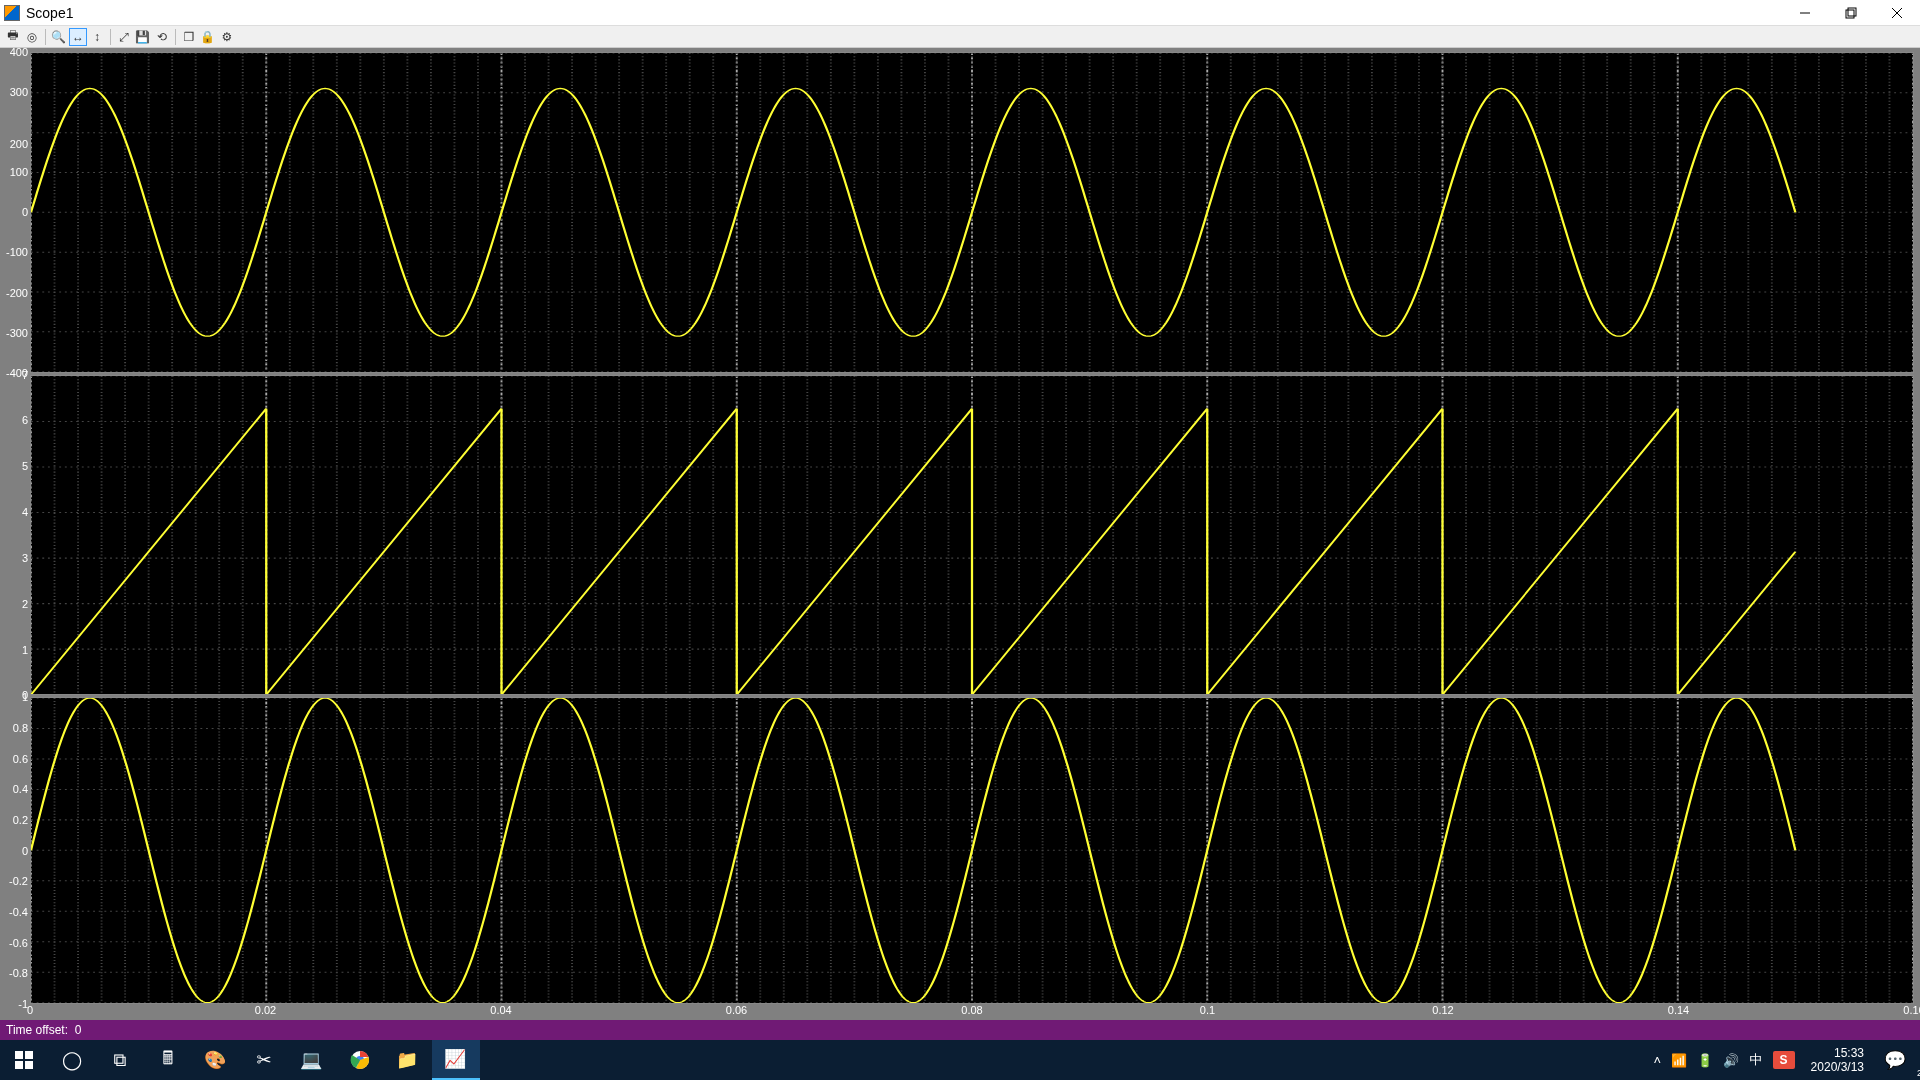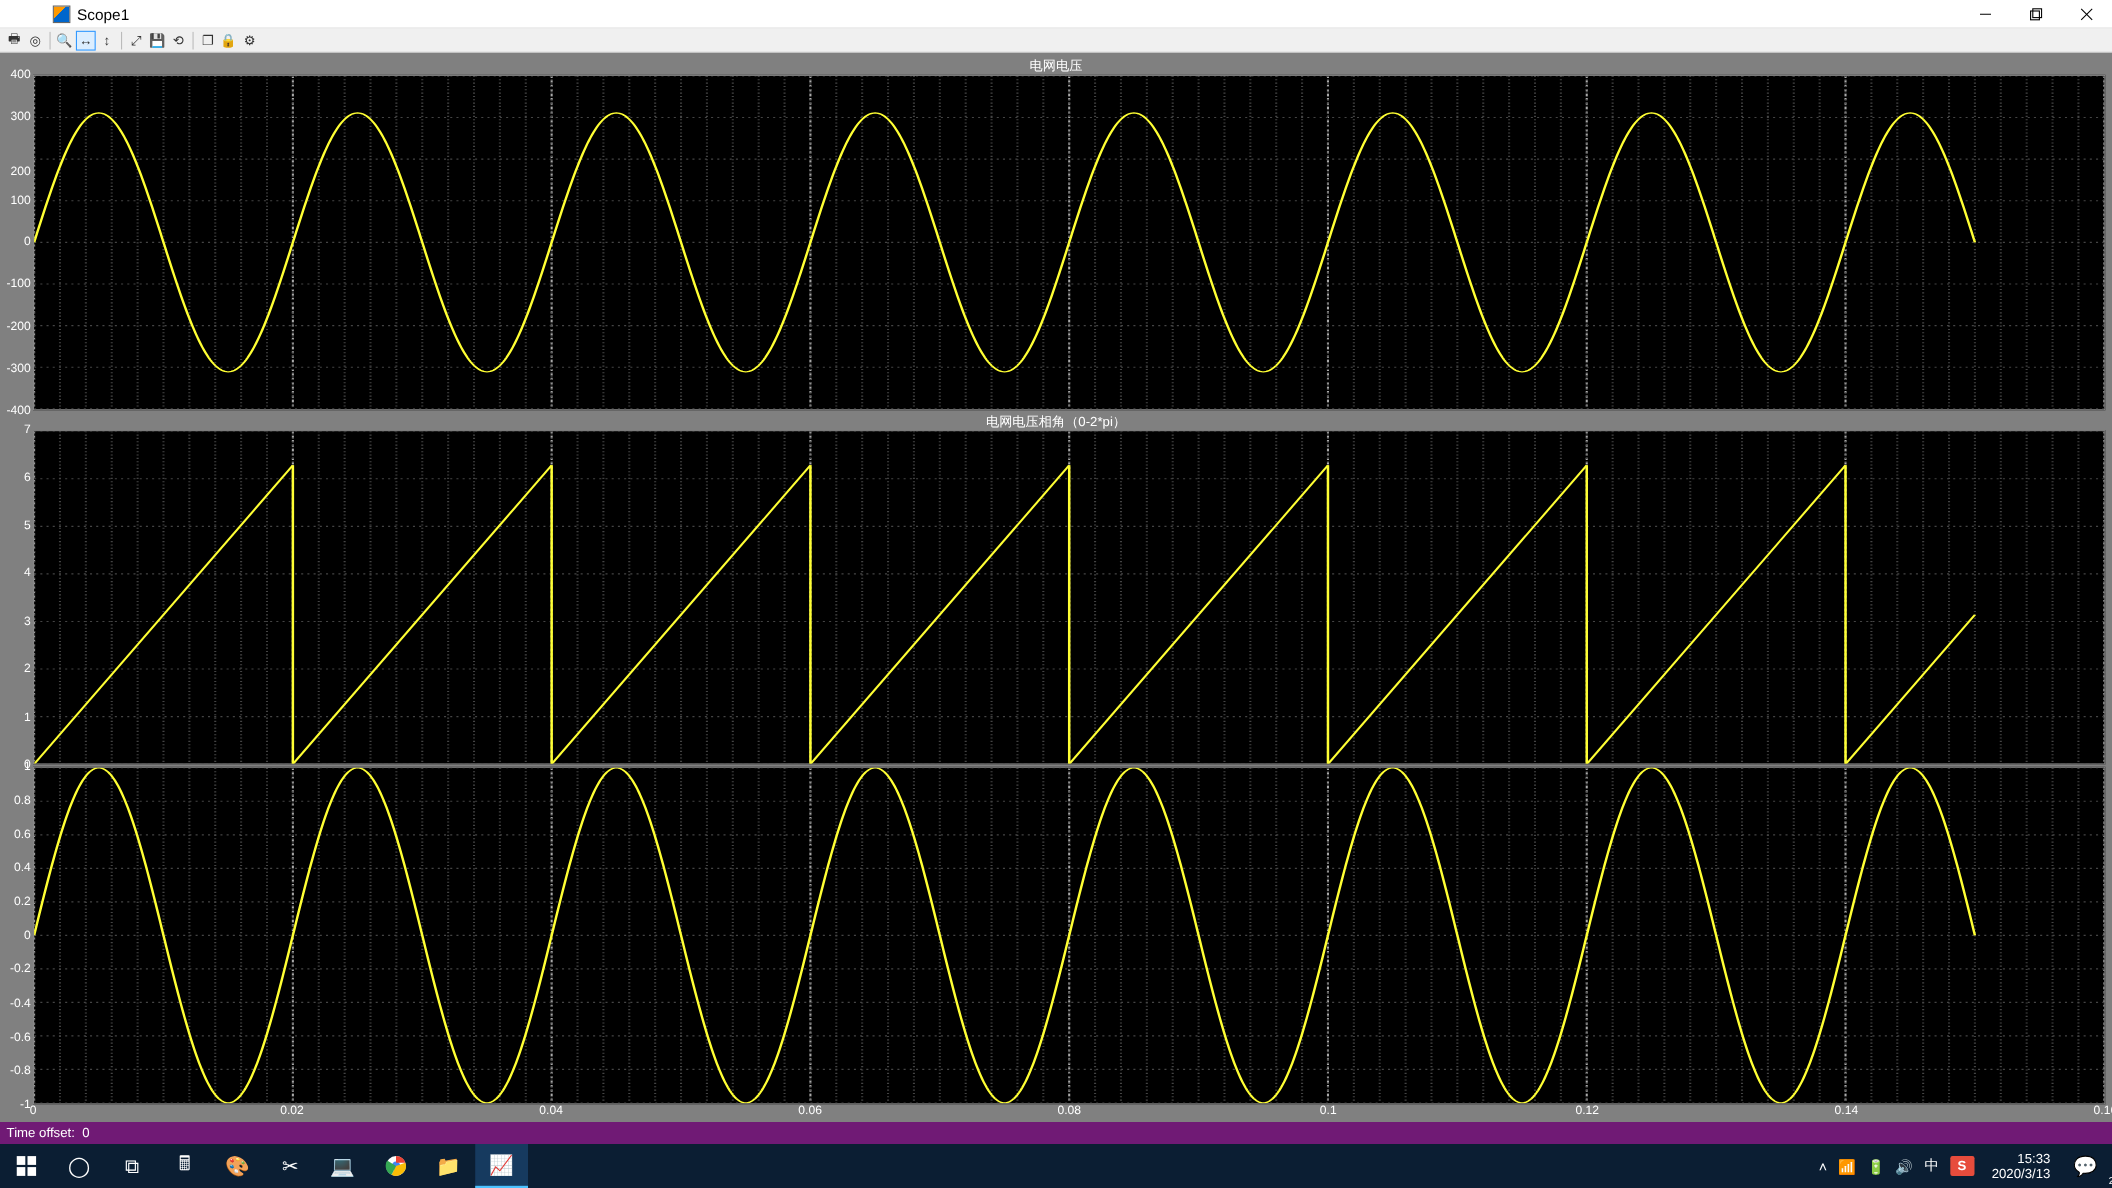--- a/index.html
+++ b/index.html
@@ -1,19 +1,19 @@
 <!DOCTYPE html>
 <html><head>
 <meta charset="utf-8">
 <style>
   * { box-sizing: border-box; }
   html, body { margin:0; padding:0; width:1920px; height:1080px; overflow:hidden; font-family: "Segoe UI", Tahoma, sans-serif; background:#fff; }
 
   
-  .titlebar { display:flex; align-items:center; height:26px; background:#fff; border-bottom:1px solid #ddd;padding-left:44px; }
+  .titlebar { display:flex; align-items:center; height:26px; background:#fff; border-bottom:1px solid #ddd; }
   .titlebar .appicon { width:16px; height:16px; margin:0 6px 0 4px; background:linear-gradient(135deg,#f90 0 40%,#06c 40% 100%); border:1px solid #666; }
   .titlebar .title { font-size:14px; color:#000; flex:0 0 auto; }
   .titlebar .spacer { flex:1; }
   .titlebar .winbtn { width:46px; height:26px; display:flex; align-items:center; justify-content:center; color:#000; font-size:12px; }
 
   
   .toolbar { height:22px; background:#f0f0f0; border-bottom:1px solid #ccc; display:flex; align-items:center; padding:0 4px; gap:1px; }
   .toolbar .btn { width:18px; height:18px; display:flex; align-items:center; justify-content:center; font-size:12px; color:#333; border:1px solid transparent; cursor:pointer; }
   .toolbar .btn.active { border-color:#3399ff; background:#dceeff; }
   .toolbar .sep { width:1px; height:16px; background:#bbb; margin:0 3px; }
@@ -86,21 +86,20 @@
   <div class="btn" title="Restore axes">⟲</div>
   <div class="sep"></div>
   <div class="btn" title="Float scope">❐</div>
   <div class="btn" title="Lock axes">🔒</div>
   <div class="btn" title="Signal selection">⚙</div>
 </div>
 
 <div class="scope">
 
   <div class="plot-slot">
-    <div class="plot-title">电网电压</div>
     <div class="plot-wrap">
       <div class="ylabels" id="yl0">
           <span style="top: 100%;">-400</span>
           <span style="top: 87.5%;">-300</span>
           <span style="top: 75%;">-200</span>
           <span style="top: 62.5%;">-100</span>
           <span style="top: 50%;">0</span>
           <span style="top: 37.5%;">100</span>
           <span style="top: 25%; margin-top: 12px;">200</span>
           <span style="top: 12.5%;">300</span>
@@ -207,21 +206,20 @@
             <line class="minor" x1="0" y1="75" x2="1000" y2="75"></line>
             <line class="minor" x1="0" y1="37.5" x2="1000" y2="37.5"></line>
             <line class="minor" x1="0" y1="0" x2="1000" y2="0"></line>
             <polyline class="signal" points="0,150 0.78125,145.42132398709862 1.5625,140.84970796074006 2.3437499999999996,136.29220102147968 3.125,131.75583051468308 3.90625,127.24759119486905 4.687499999999999,122.77443444030507 5.46875,118.3432575344857 6.25,113.96089303102178 7.031249999999999,109.63409821833739 7.8125,105.36954470042141 8.593749999999998,101.17380810969743 9.374999999999998,97.05335796787537 10.156249999999998,93.01454771041767 10.9375,89.06360489000247 11.71875,85.20662157408887 12.5,81.44954495139032 13.281249999999998,77.79816816174065 14.062499999999998,74.25812136349234 14.84375,70.83486305222067 15.625,67.5336716441189 16.406249999999996,64.35963733706319 17.187499999999996,61.317654261896394 17.96875,58.41241293603312 18.749999999999996,55.648393031021754 19.53125,53.02985646521563 20.312499999999996,50.560840832204036 21.093749999999996,48.245153175135044 21.875,46.0863641165316 22.65625,44.0878023526499 23.4375,42.252549520871185 24.218749999999996,40.58343544804029 25,39.08303378707774 25.781250000000004,37.753658048593365 26.562499999999996,36.597358033620935 27.343750000000004,35.61591667297324 28.124999999999996,34.81084727809207 28.906249999999996,34.1833912076317 29.6875,33.73451595337394 30.46875,33.464913648425636 31.25,33.375 32.03125,33.464913648425636 32.81249999999999,33.73451595337394 33.59375,34.1833912076317 34.37499999999999,34.81084727809207 35.15625,35.61591667297324 35.9375,36.597358033620935 36.71875,37.753658048593365 37.49999999999999,39.08303378707768 38.28124999999999,40.58343544804029 39.0625,42.252549520871185 39.84375,44.0878023526499 40.62499999999999,46.0863641165316 41.40625,48.245153175135044 42.18749999999999,50.560840832204036 42.96875,53.02985646521566 43.75,55.648393031021754 44.53124999999999,58.41241293603312 45.3125,61.317654261896394 46.09374999999999,64.35963733706313 46.875,67.53367164411887 47.65625000000001,70.83486305222067 48.43749999999999,74.25812136349234 49.21875,77.79816816174065 50,81.44954495139032 50.78125,85.20662157408887 51.56250000000001,89.06360489000252 52.34374999999999,93.01454771041759 53.12499999999999,97.05335796787529 53.90624999999999,101.17380810969743 54.68750000000001,105.36954470042144 55.46875000000001,109.63409821833741 56.24999999999999,113.96089303102178 57.03125,118.34325753448567 57.81249999999999,122.77443444030501 58.59375,127.24759119486905 59.375,131.75583051468308 60.15625,136.29220102147968 60.9375,140.84970796074006 61.71875,145.42132398709862 62.5,149.99999999999997 63.28125,154.57867601290138 64.0625,159.15029203925985 64.84374999999999,163.7077989785203 65.62499999999999,168.24416948531692 66.40625,172.75240880513098 67.1875,177.22556555969499 67.96875,181.65674246551424 68.74999999999999,186.03910696897822 69.53124999999999,190.36590178166261 70.3125,194.63045529957859 71.09375,198.82619189030257 71.875,202.94664203212463 72.65624999999999,206.98545228958238 73.4375,210.9363951099975 74.21875,214.7933784259111 74.99999999999999,218.55045504860962 75.78125,222.20183183825935 76.56249999999999,225.74187863650764 77.34374999999999,229.1651369477793 78.125,232.4663283558811 78.90625,235.6403626629368 79.6875,238.68234573810355 80.46874999999999,241.58758706396685 81.24999999999999,244.35160696897825 82.03125,246.97014353478434 82.8125,249.43915916779605 83.59375,251.75484682486496 84.37499999999999,253.9136358834684 85.15624999999999,255.91219764735007 85.9375,257.7474504791288 86.71874999999999,259.4165645519597 87.5,260.91696621292226 88.28124999999999,262.24634195140663 89.06249999999999,263.402641966379 89.84375,264.38408332702676 90.625,265.18915272190793 91.40625000000001,265.8166087923683 92.18749999999999,266.26548404662606 92.96874999999999,266.5350863515743 93.75,266.625 94.53125,266.5350863515743 95.31250000000001,266.26548404662606 96.09374999999999,265.8166087923683 96.87499999999999,265.18915272190793 97.65625,264.38408332702676 98.4375,263.40264196637906 99.21875,262.2463419514066 100,260.9169662129223 100.78124999999997,259.41656455195977 101.5625,257.7474504791288 102.34374999999999,255.91219764735013 103.12500000000001,253.91363588346834 103.90625,251.75484682486496 104.68749999999999,249.43915916779605 105.46875,246.9701435347843 106.24999999999999,244.35160696897833 107.03125000000001,241.58758706396688 107.81249999999999,238.68234573810366 108.59374999999999,235.64036266293687 109.37500000000001,232.46632835588105 110.15624999999999,229.1651369477794 110.93750000000001,225.74187863650764 111.71874999999999,222.2018318382594 112.49999999999999,218.5504550486097 113.28124999999999,214.7933784259111 114.0625,210.9363951099976 114.84375,206.98545228958244 115.62499999999999,202.94664203212466 116.40624999999999,198.82619189030254 117.1875,194.63045529957856 117.96875,190.36590178166267 118.75,186.03910696897827 119.53124999999999,181.6567424655143 120.3125,177.22556555969496 121.09375,172.75240880513093 121.875,168.24416948531697 122.65625,163.70779897852034 123.4375,159.1502920392599 124.21874999999997,154.57867601290155 125,150.00000000000003 125.78125000000001,145.42132398709862 126.5625,140.84970796074006 127.34375,136.29220102147963 128.125,131.7558305146832 128.90625,127.24759119486905 129.68749999999997,122.7744344403051 130.46875,118.34325753448567 131.24999999999997,113.96089303102181 132.03125,109.63409821833747 132.8125,105.36954470042141 133.59374999999997,101.17380810969752 134.375,97.05335796787529 135.15624999999997,93.01454771041767 135.9375,89.06360489000255 136.71875,85.20662157408893 137.49999999999997,81.44954495139032 138.28125000000003,77.7981681617405 139.06249999999997,74.25812136349239 139.84375,70.8348630522207 140.625,67.5336716441189 141.40624999999997,64.35963733706319 142.1875,61.317654261896394 142.96875,58.41241293603318 143.75,55.648393031021754 144.53125,53.02985646521563 145.31249999999997,50.560840832204036 146.09375,48.24515317513499 146.875,46.0863641165316 147.65625,44.08780235264993 148.4375,42.252549520871185 149.21875,40.58343544804029 149.99999999999997,39.08303378707774 150.78125,37.753658048593365 151.5625,36.597358033620935 152.34375,35.61591667297324 153.12499999999997,34.81084727809207 153.90625,34.18339120763176 154.68749999999997,33.73451595337394 155.46875,33.464913648425636 156.25,33.375 157.03124999999997,33.464913648425636 157.8125,33.73451595337389 158.59374999999997,34.1833912076317 159.375,34.81084727809207 160.15625,35.61591667297324 160.93749999999997,36.597358033620935 161.71875,37.753658048593365 162.49999999999997,39.08303378707768 163.28125,40.58343544804029 164.0625,42.252549520871185 164.84374999999997,44.0878023526499 165.625,46.086364116531655 166.40625,48.24515317513499 167.1875,50.56084083220392 167.96875,53.02985646521563 168.74999999999997,55.648393031021726 169.53124999999997,58.41241293603301 170.31249999999997,61.31765426189628 171.09375,64.35963733706322 171.875,67.53367164411895 172.65625,70.83486305222075 173.43749999999997,74.25812136349228 174.21874999999997,77.79816816174059 175,81.4495449513903 175.78125,85.20662157408887 176.56249999999997,89.06360489000247 177.34374999999997,93.01454771041747 178.12499999999997,97.0533579678752 178.90625000000003,101.17380810969752 179.6875,105.3695447004215 180.46874999999997,109.63409821833733 181.25,113.9608930310217 182.03124999999997,118.34325753448567 182.81250000000003,122.77443444030507 183.59374999999997,127.24759119486907 184.37499999999997,131.75583051468294 185.15625,136.2922010214796 185.93749999999997,140.84970796074 186.71875000000003,145.42132398709876 187.5,149.99999999999997 188.28124999999997,154.57867601290138 189.0625,159.1502920392599 189.84374999999997,163.70779897852015 190.62500000000003,168.24416948531697 191.40625,172.75240880513104 192.18749999999997,177.22556555969487 192.96874999999997,181.6567424655142 193.74999999999997,186.03910696897822 194.53125,190.36590178166261 195.3125,194.6304552995786 196.09374999999997,198.82619189030257 196.875,202.94664203212469 197.65624999999994,206.98545228958207 198.4375,210.93639510999765 199.21875,214.79337842591104 200,218.55045504860965 200.78125,222.20183183825935 201.56249999999994,225.74187863650752 202.34375,229.16513694777933 203.125,232.46632835588116 203.90625,235.64036266293687 204.68749999999997,238.68234573810355 205.46874999999994,241.5875870639667 206.25000000000003,244.35160696897833 207.03125,246.9701435347843 207.8125,249.439159167796 208.59374999999997,251.7548468248649 209.37499999999997,253.91363588346834 210.15625000000003,255.91219764735013 210.9375,257.7474504791289 211.71874999999994,259.4165645519597 212.49999999999997,260.9169662129222 213.28124999999997,262.2463419514065 214.06250000000003,263.40264196637906 214.84375,264.38408332702676 215.62499999999997,265.18915272190793 216.40624999999997,265.81660879236824 217.18749999999997,266.26548404662606 217.96875000000003,266.5350863515743 218.75000000000003,266.625 219.53124999999997,266.5350863515743 220.31249999999997,266.26548404662606 221.09374999999997,265.8166087923683 221.87500000000003,265.18915272190793 222.65624999999997,264.38408332702676 223.43749999999997,263.40264196637906 224.21874999999997,262.24634195140663 224.99999999999997,260.9169662129223 225.78125000000003,259.41656455195965 226.56249999999997,257.7474504791288 227.34374999999997,255.91219764735018 228.125,253.91363588346846 228.90624999999997,251.754846824865 229.6875,249.43915916779605 230.46874999999997,246.97014353478437 231.24999999999997,244.35160696897827 232.03125,241.5875870639669 232.81249999999997,238.6823457381036 233.59375,235.6403626629368 234.375,232.46632835588107 235.15624999999997,229.16513694777944 235.9375,225.74187863650775 236.71874999999997,222.20183183825947 237.5,218.5504550486097 238.28125,214.7933784259111 239.06249999999997,210.93639510999753 239.84375,206.98545228958235 240.625,202.9466420321246 241.40625,198.82619189030248 242.1875,194.6304552995785 242.96874999999997,190.3659017816627 243.75,186.0391069689783 244.53124999999994,181.65674246551453 245.3125,177.22556555969499 246.09375,172.75240880513093 246.875,168.2441694853169 247.65625,163.70779897852023 248.43749999999994,159.15029203926022 249.21875,154.57867601290127 250,150.00000000000006 250.78125,145.42132398709867 251.56250000000003,140.8497079607401 252.34374999999997,136.29220102147985 253.125,131.75583051468303 253.90625,127.24759119486899 254.6875,122.77443444030493 255.46874999999997,118.34325753448582 256.25,113.96089303102201 257.03125,109.63409821833721 257.8125,105.36954470042141 258.59375,101.17380810969743 259.37499999999994,97.05335796787548 260.15625,93.01454771041773 260.9375,89.06360489000238 261.71875,85.20662157408881 262.49999999999994,81.44954495139035 263.28124999999994,77.79816816174082 264.0625,74.25812136349248 264.84375,70.83486305222067 265.625,67.53367164411887 266.40624999999994,64.35963733706325 267.18749999999994,61.31765426189648 267.96875,58.41241293603318 268.75,55.64839303102167 269.53125,53.029856465215744 270.31249999999994,50.560840832204036 271.09374999999994,48.24515317513516 271.875,46.08636411653168 272.65625000000006,44.087802352649874 273.4375,42.25254952087124 274.21874999999994,40.58343544804029 274.99999999999994,39.08303378707774 275.78125,37.75365804859342 276.56250000000006,36.597358033620935 277.34375,35.61591667297324 278.12499999999994,34.81084727809207 278.90624999999994,34.18339120763176 279.6875,33.73451595337394 280.46875,33.464913648425636 281.25,33.375 282.03125,33.464913648425636 282.81249999999994,33.73451595337394 283.59375,34.1833912076317 284.375,34.81084727809207 285.15625,35.61591667297324 285.9375,36.597358033620935 286.71874999999994,37.753658048593365 287.5,39.08303378707768 288.28125,40.58343544804029 289.0625,42.252549520871185 289.84375,44.0878023526499 290.62499999999994,46.0863641165316 291.40625,48.245153175135044 292.1875,50.560840832204036 292.96875,53.02985646521563 293.75,55.648393031021726 294.53125,58.41241293603312 295.3125,61.31765426189628 296.09375,64.35963733706319 296.875,67.5336716441189 297.65625,70.8348630522207 298.4375,74.25812136349239 299.21875,77.79816816174036 299.99999999999994,81.4495449513901 300.78125,85.20662157408884 301.5625,89.06360489000247 302.34374999999994,93.01454771041747 303.125,97.0533579678752 303.90624999999994,101.17380810969729 304.6875,105.36954470042147 305.46875,109.6340982183375 306.24999999999994,113.9608930310215 307.03125,118.34325753448547 307.8125,122.77443444030482 308.59375,127.24759119486905 309.37499999999994,131.7558305146829 310.15624999999994,136.2922010214795 310.9375,140.84970796073998 311.71875,145.42132398709853 312.5,150.00000000000014 313.28124999999994,154.57867601290133 314.06249999999994,159.15029203925968 314.84375,163.70779897852012 315.625,168.24416948531675 316.40625,172.75240880513104 317.18749999999994,177.22556555969484 317.96874999999994,181.65674246551418 318.75,186.03910696897796 319.53125,190.36590178166256 320.3125,194.6304552995784 321.09374999999994,198.82619189030257 321.87499999999994,202.9466420321245 322.65625,206.98545228958244 323.4375,210.93639510999742 324.21875,214.7933784259112 324.99999999999994,218.55045504860962 325.78124999999994,222.20183183825918 326.5625,225.74187863650766 327.34375,229.1651369477792 328.125,232.4663283558811 328.90624999999994,235.64036266293672 329.68749999999994,238.68234573810366 330.46875,241.58758706396682 331.25,244.35160696897833 332.03125,246.9701435347843 332.8125,249.43915916779588 333.59374999999994,251.75484682486496 334.375,253.91363588346832 335.15624999999994,255.91219764734996 335.9375,257.74745047912876 336.71874999999994,259.4165645519596 337.49999999999994,260.91696621292226 338.28125,262.24634195140663 339.06249999999994,263.40264196637895 339.84375,264.3840833270268 340.62499999999994,265.1891527219079 341.40624999999994,265.81660879236824 342.1875,266.26548404662606 342.96874999999994,266.5350863515743 343.75,266.625 344.53124999999994,266.5350863515743 345.3125,266.26548404662606 346.09375,265.8166087923683 346.87499999999994,265.189152721908 347.65625,264.3840833270267 348.43749999999994,263.40264196637906 349.21875,262.2463419514066 350,260.9169662129223 350.78124999999994,259.4165645519598 351.5625,257.7474504791288 352.34374999999994,255.91219764735018 353.12499999999994,253.9136358834684 353.90625,251.75484682486484 354.68749999999994,249.4391591677962 355.46875,246.97014353478443 356.24999999999994,244.35160696897842 357.03124999999994,241.5875870639669 357.81250000000006,238.6823457381035 358.59375,235.6403626629368 359.375,232.46632835588093 360.15624999999994,229.1651369477793 360.93749999999994,225.74187863650778 361.71875000000006,222.2018318382593 362.5,218.55045504860973 363.28125,214.793378425911 364.06249999999994,210.93639510999756 364.84374999999994,206.98545228958255 365.62500000000006,202.94664203212463 366.40625,198.8261918903027 367.18749999999994,194.63045529957856 367.96874999999994,190.3659017816631 368.74999999999994,186.03910696897853 369.53125000000006,181.65674246551396 370.3125,177.2255655596952 371.09375,172.75240880513098 371.87499999999994,168.24416948531712 372.65624999999994,163.7077989785203 373.43750000000006,159.15029203925965 374.21875,154.5786760129013 375,150.00000000000009 375.78124999999994,145.4213239870989 376.56249999999994,140.84970796074015 377.34375000000006,136.29220102147949 378.125,131.75583051468308 378.90625,127.24759119486922 379.68749999999994,122.77443444030536 380.46874999999994,118.34325753448582 381.25000000000006,113.96089303102164 382.03124999999994,109.63409821833784 382.8125,105.36954470042127 383.59374999999994,101.17380810969786 384.37499999999994,97.05335796787554 385.15625,93.01454771041759 385.93749999999994,89.06360489000258 386.71875,85.20662157408884 387.49999999999994,81.44954495139041 388.28124999999994,77.79816816174048 389.0625,74.25812136349236 389.84374999999994,70.83486305222084 390.625,67.53367164411887 391.4062499999999,64.35963733706356 392.18749999999994,61.31765426189634 392.96875,58.412412936033206 393.75,55.64839303102167 394.53125,53.029856465215744 395.3124999999999,50.56084083220435 396.09375,48.245153175135044 396.875,46.08636411653151 397.65625,44.0878023526499 398.4375,42.25254952087124 399.2187499999999,40.583435448040404 400,39.08303378707774 400.78125,37.753658048593365 401.5625,36.597358033620935 402.34375,35.615916672973185 403.1249999999999,34.81084727809207 403.90625,34.1833912076317 404.6875,33.73451595337394 405.46875,33.464913648425636 406.25,33.375 407.0312499999999,33.464913648425636 407.8125,33.73451595337394 408.59375000000006,34.1833912076317 409.37499999999994,34.81084727809201 410.15625,35.61591667297324 410.9374999999999,36.59735803362082 411.71875,37.75365804859342 412.50000000000006,39.083033787077795 413.28124999999994,40.583435448040234 414.0625,42.252549520871185 414.8437499999999,44.08780235264982 415.625,46.0863641165316 416.40625000000006,48.24515317513516 417.18749999999994,50.56084083220384 417.96875,53.0298564652158 418.74999999999994,55.648393031021584 419.53125,58.41241293603335 420.31250000000006,61.31765426189648 421.09374999999994,64.35963733706288 421.875,67.53367164411904 422.65624999999994,70.83486305222041 423.4374999999999,74.2581213634922 424.21875000000006,77.79816816174068 424.99999999999994,81.4495449513899 425.78125,85.20662157408901 426.56249999999994,89.0636048900021 427.3437499999999,93.01454771041742 428.12500000000006,97.05335796787537 428.90624999999994,101.17380810969726 429.6875,105.36954470042144 430.46874999999994,109.63409821833727 431.24999999999994,113.96089303102147 432.03125000000006,118.34325753448604 432.81249999999994,122.77443444030479 433.59375000000006,127.24759119486941 434.37499999999994,131.75583051468288 435.15624999999994,136.29220102147931 435.93750000000006,140.84970796074037 436.71874999999994,145.4213239870983 437.50000000000006,150.0000000000003 438.28124999999994,154.5786760129011 439.06249999999994,159.15029203925985 439.84375000000006,163.7077989785205 440.62499999999994,168.24416948531652 441.40624999999994,172.75240880513078 442.18749999999994,177.22556555969462 442.96874999999994,181.65674246551416 443.75000000000006,186.03910696897833 444.53124999999994,190.36590178166256 445.31249999999994,194.63045529957833 446.09374999999994,198.82619189030254 446.87499999999994,202.94664203212446 447.65625000000006,206.98545228958275 448.43749999999994,210.9363951099974 449.21874999999994,214.79337842591082 449.99999999999994,218.5504550486096 450.78124999999994,222.20183183825918 451.56250000000006,225.74187863650795 452.34374999999994,229.16513694777916 453.12499999999994,232.4663283558811 453.90624999999994,235.6403626629367 454.68749999999994,238.68234573810338 455.46875000000006,241.58758706396705 456.25,244.35160696897805 457.03124999999994,246.9701435347843 457.81249999999994,249.43915916779588 458.59374999999994,251.75484682486496 459.375,253.9136358834683 460.15625,255.91219764735013 460.93749999999994,257.74745047912876 461.71874999999994,259.41656455195977 462.49999999999994,260.91696621292226 463.28125,262.2463419514065 464.0625,263.402641966379 464.84374999999994,264.3840833270267 465.62499999999994,265.18915272190793 466.40624999999994,265.81660879236824 467.1875,266.26548404662606 467.96875,266.5350863515743 468.75,266.625 469.53124999999994,266.5350863515743 470.31249999999994,266.26548404662606 471.09375,265.8166087923683 471.875,265.189152721908 472.65625,264.38408332702676 473.43749999999994,263.40264196637906 474.21874999999994,262.2463419514066 475,260.9169662129223 475.78125,259.41656455195965 476.5625,257.7474504791288 477.34374999999994,255.91219764735018 478.12499999999994,253.9136358834684 478.90625,251.75484682486507 479.6875,249.439159167796 480.46875,246.97014353478443 481.25,244.3516069689782 482.03124999999994,241.58758706396694 482.8125,238.68234573810352 483.59375,235.64036266293687 484.375,232.466328355881 485.15625,229.16513694777933 485.93749999999994,225.7418786365078 486.71875,222.20183183825932 487.5,218.55045504860976 488.28125,214.793378425911 489.0624999999999,210.93639510999793 489.84374999999994,206.9854522895822 490.625,202.94664203212466 491.40625,198.82619189030237 492.1875,194.63045529957856 492.9687499999999,190.36590178166313 493.75,186.03910696897816 494.53125,181.65674246551436 495.3125,177.22556555969481 496.09375,172.75240880513098 496.8749999999999,168.24416948531757 497.65625,163.7077989785203 498.4375,159.15029203925965 499.21875,154.5786760129013 500,150.0000000000001 500.78124999999994,145.4213239870989 501.5625,140.84970796074015 502.34375,136.2922010214795 503.12500000000006,131.75583051468308 503.90625,127.24759119486882 504.68749999999994,122.77443444030538 505.46875,118.34325753448545 506.25,113.96089303102167 507.03124999999994,109.63409821833787 507.8125,105.36954470042127 508.59374999999994,101.17380810969786 509.375,97.0533579678752 510.15625,93.01454771041767 510.93749999999994,89.06360489000264 511.71875,85.20662157408884 512.5,81.44954495139075 513.28125,77.7981681617405 514.0625,74.25812136349205 514.8437499999999,70.83486305222084 515.625,67.5336716441189 516.40625,64.3596373370633 517.1875,61.31765426189634 517.96875,58.41241293603295 518.7499999999999,55.648393031021925 519.53125,53.02985646521546 520.3125,50.56084083220412 521.0937499999999,48.24515317513527 521.875,46.08636411653151 522.6562499999999,44.08780235265007 523.4375,42.25254952087107 524.21875,40.583435448040404 524.9999999999999,39.08303378707774 525.78125,37.753658048593365 526.5624999999999,36.59735803362105 527.34375,35.615916672973185 528.125,34.810847278092126 528.9062499999999,34.18339120763176 529.6875,33.73451595337394 530.4687499999999,33.464913648425636 531.25,33.375 532.03125,33.464913648425636 532.8124999999999,33.73451595337389 533.59375,34.18339120763176 534.3749999999999,34.81084727809201 535.15625,35.615916672973356 535.9375,36.597358033620935 536.7187499999999,37.75365804859325 537.5,39.083033787077795 538.2812499999999,40.583435448040234 539.0625,42.252549520871185 539.84375,44.08780235264976 540.6249999999999,46.0863641165316 541.4062500000001,48.24515317513516 542.1874999999999,50.56084083220378 542.96875,53.0298564652156 543.75,55.648393031021584 544.5312499999999,58.412412936033036 545.3125000000001,61.31765426189648 546.0937499999999,64.35963733706313 546.875,67.53367164411873 547.65625,70.83486305222067 548.4374999999999,74.2581213634922 549.2187500000001,77.79816816174099 549.9999999999999,81.44954495139024 550.78125,85.20662157408862 551.5625,89.06360489000238 552.3437499999999,93.01454771041739 553.1250000000001,97.05335796787568 553.9062499999999,101.17380810969726 554.6875,105.36954470042144 555.46875,109.63409821833724 556.2499999999999,113.96089303102144 557.03125,118.34325753448564 557.8124999999999,122.77443444030476 558.59375,127.24759119486899 559.375,131.75583051468283 560.1562499999999,136.29220102147968 560.9375,140.8497079607399 561.7187499999999,145.42132398709867 562.5,149.99999999999986 563.28125,154.57867601290147 564.0625,159.15029203925982 564.84375,163.70779897852006 565.6249999999999,168.2441694853169 566.40625,172.75240880513076 567.1875,177.22556555969499 567.96875,181.65674246551413 568.75,186.03910696897833 569.5312499999999,190.36590178166253 570.3125,194.6304552995787 571.09375,198.8261918903025 571.875,202.94664203212443 572.65625,206.98545228958238 573.4374999999999,210.93639510999736 574.21875,214.79337842591116 575,218.55045504860956 575.78125,222.20183183825947 576.5625,225.7418786365076 577.3437499999999,229.16513694777944 578.125,232.4663283558811 578.90625,235.6403626629367 579.6875,238.6823457381036 580.46875,241.58758706396677 581.2499999999999,244.35160696897827 582.03125,246.97014353478426 582.8125,249.43915916779605 583.59375,251.75484682486493 584.375,253.9136358834685 585.1562499999999,255.9121976473501 585.9375,257.74745047912876 586.71875,259.4165645519596 587.5,260.91696621292226 588.28125,262.24634195140663 589.0625,263.402641966379 589.84375,264.38408332702676 590.625,265.1891527219079 591.40625,265.8166087923683 592.1875,266.26548404662606 592.96875,266.5350863515743 593.75,266.625 594.53125,266.53508635157436 595.3125,266.26548404662606 596.09375,265.8166087923683 596.875,265.18915272190793 597.65625,264.38408332702676 598.4375,263.4026419663792 599.21875,262.2463419514066 599.9999999999999,260.91696621292243 600.78125,259.4165645519597 601.5625,257.7474504791289 602.34375,255.91219764735024 603.125,253.91363588346843 603.9062499999999,251.75484682486507 604.6874999999999,249.43915916779622 605.46875,246.9701435347842 606.25,244.35160696897844 607.03125,241.58758706396668 607.8124999999999,238.6823457381038 608.5937499999999,235.64036266293715 609.375,232.466328355881 610.15625,229.16513694777964 610.9375,225.74187863650752 611.71875,222.2018318382597 612.4999999999999,218.55045504861013 613.28125,214.79337842591104 614.0625,210.936395109998 614.84375,206.98545228958224 615.625,202.94664203212506 616.4062499999999,198.82619189030274 617.1875,194.63045529957859 617.96875,190.36590178166279 618.7499999999999,186.03910696897856 619.53125,181.65674246551438 620.3124999999999,177.22556555969527 621.09375,172.7524088051306 621.875,168.24416948531717 622.6562499999999,163.70779897852074 623.4375,159.1502920392601 624.2187499999999,154.57867601290175 625,149.99999999999974 625.78125,145.42132398709896 626.5624999999999,140.84970796074018 627.34375,136.29220102147994 628.1249999999999,131.75583051468354 628.90625,127.24759119486885 629.6875,122.77443444030541 630.4687499999999,118.34325753448587 631.25,113.9608930310221 632.0312499999999,109.6340982183375 632.8125,105.3695447004213 633.59375,101.17380810969752 634.3749999999999,97.0533579678756 635.15625,93.01454771041799 635.9374999999999,89.06360489000264 636.71875,85.20662157408918 637.5,81.44954495139075 638.2812499999999,77.79816816174059 639.0625,74.25812136349239 639.8437499999999,70.83486305222087 640.625,67.53367164411921 641.40625,64.35963733706305 642.1874999999999,61.317654261896394 642.96875,58.412412936033206 643.7499999999999,55.64839303102198 644.53125,53.02985646521597 645.3125,50.56084083220392 646.0937499999999,48.245153175135044 646.875,46.08636411653168 647.6562499999999,44.08780235265007 648.4375,42.25254952087107 649.21875,40.58343544804029 649.9999999999999,39.08303378707774 650.78125,37.75365804859342 651.5624999999999,36.597358033621106 652.34375,35.61591667297324 653.125,34.81084727809207 653.9062499999999,34.18339120763176 654.6875,33.734515953374 655.4687499999999,33.464913648425636 656.25,33.375 657.03125,33.464913648425636 657.8124999999999,33.73451595337389 658.59375,34.1833912076317 659.3749999999999,34.81084727809207 660.15625,35.61591667297324 660.9375,36.597358033620935 661.71875,37.75365804859325 662.5,39.083033787077795 663.2812499999999,40.58343544804029 664.0625,42.25254952087113 664.84375,44.08780235264976 665.625,46.0863641165314 666.4062499999999,48.24515317513473 667.1874999999999,50.560840832204036 667.96875,53.029856465215516 668.75,55.648393031021556 669.5312499999999,58.41241293603278 670.3124999999999,61.31765426189591 671.0937499999999,64.35963733706313 671.875,67.5336716441187 672.65625,70.83486305222036 673.4374999999999,74.25812136349185 674.2187499999999,77.79816816173997 674.9999999999999,81.44954495139021 675.78125,85.20662157408859 676.5625,89.06360489000272 677.3437499999999,93.01454771041699 678.1249999999999,97.05335796787458 678.9062499999999,101.17380810969726 679.6875,105.36954470042178 680.46875,109.63409821833761 681.2499999999999,113.96089303102102 682.0312499999999,118.34325753448559 682.8124999999999,122.77443444030473 683.59375,127.24759119486939 684.375,131.75583051468323 685.1562499999999,136.29220102147886 685.9374999999999,140.8497079607399 686.7187499999999,145.42132398709907 687.5,150.00000000000026 688.28125,154.57867601290147 689.0624999999999,159.15029203925982 689.8437499999999,163.70779897852003 690.625,168.2441694853173 691.40625,172.75240880513115 692.1875,177.22556555969496 692.9687499999999,181.65674246551413 693.7499999999999,186.03910696897788 694.53125,190.36590178166287 695.3125,194.63045529957867 696.09375,198.82619189030248 696.8749999999999,202.94664203212443 697.6562499999999,206.98545228958199 698.4375,210.9363951099977 699.21875,214.7933784259111 700,218.55045504860954 700.7812499999999,222.20183183825912 701.5624999999999,225.74187863650727 702.3437499999999,229.16513694777882 703.125,232.46632835588105 703.90625,235.64036266293667 704.6874999999999,238.68234573810335 705.4687499999999,241.5875870639665 706.2499999999999,244.35160696897827 707.03125,246.97014353478426 707.8125,249.43915916779628 708.5937499999999,251.75484682486473 709.3749999999999,253.9136358834681 710.1562499999999,255.9121976473501 710.9375,257.7474504791287 711.71875,259.4165645519598 712.4999999999999,260.9169662129221 713.28125,262.24634195140663 714.0624999999999,263.402641966379 714.84375,264.3840833270269 715.6250000000001,265.189152721908 716.4062499999999,265.8166087923682 717.1875,266.26548404662606 717.9687499999999,266.5350863515743 718.75,266.625 719.5312500000001,266.5350863515743 720.3124999999999,266.26548404662606 721.09375,265.8166087923683 721.8749999999999,265.189152721908 722.65625,264.38408332702664 723.4375000000001,263.402641966379 724.2187499999999,262.24634195140663 725,260.9169662129223 725.7812499999999,259.4165645519598 726.5625,257.7474504791287 727.3437500000001,255.91219764735007 728.1249999999999,253.91363588346843 728.90625,251.7548468248651 729.6874999999999,249.43915916779622 730.46875,246.97014353478423 731.2500000000001,244.35160696897822 732.0312499999998,241.58758706396748 732.8125,238.68234573810383 733.5937499999999,235.64036266293715 734.3749999999999,232.466328355881 735.1562500000001,229.16513694777936 735.9374999999999,225.74187863650846 736.71875,222.20183183825972 737.4999999999999,218.55045504861016 738.28125,214.79337842591104 739.0625000000001,210.93639510999694 739.8437499999999,206.98545228958264 740.625,202.94664203212506 741.4062499999999,198.82619189030237 742.1875,194.6304552995786 742.9687500000001,190.36590178166205 743.7499999999999,186.03910696897861 744.53125,181.6567424655148 745.3124999999999,177.22556555969487 746.09375,172.75240880513104 746.8750000000001,168.24416948531638 747.6562499999999,163.70779897852077 748.4375,159.15029203925974 749.2187499999999,154.57867601290138 750,150.00000000000017 750.7812500000001,145.42132398709813 751.5624999999999,140.8497079607406 752.34375,136.2922010214796 753.1249999999999,131.75583051468314 753.90625,127.24759119486927 754.6875000000001,122.77443444030462 755.4687499999999,118.34325753448633 756.25,113.9608930310217 757.0312499999999,109.6340982183375 757.8125,105.36954470042173 758.5937500000001,101.17380810969715 759.3749999999999,97.05335796787597 760.15625,93.01454771041767 760.9374999999999,89.06360489000264 761.71875,85.20662157408921 762.5000000000001,81.44954495139015 763.2812499999999,77.79816816174124 764.0624999999999,74.25812136349305 764.8437499999999,70.83486305222087 765.625,67.53367164411867 766.40625,64.35963733706305 767.1874999999999,61.31765426189696 767.9687499999999,58.412412936033235 768.7499999999999,55.64839303102201 769.53125,53.029856465215516 770.3125,50.56084083220392 771.0937499999999,48.2451531751355 771.8749999999999,46.08636411653171 772.6562499999999,44.08780235264973 773.4375,42.25254952087107 774.21875,40.58343544804029 774.9999999999999,39.083033787077795 775.7812499999999,37.75365804859342 776.5624999999999,36.59735803362088 777.34375,35.61591667297324 778.125,34.81084727809207 778.9062499999999,34.18339120763176 779.6874999999999,33.734515953374 780.4687499999999,33.464913648425636 781.25,33.375 782.0312500000001,33.46491364842569 782.8124999999998,33.73451595337383 783.5937499999999,34.1833912076317 784.3749999999999,34.81084727809207 785.1562499999999,35.61591667297324 785.9375,36.59735803362088 786.7187499999999,37.75365804859325 787.5,39.083033787077795 788.2812499999999,40.58343544804001 789.0625,42.25254952087113 789.8437500000001,44.0878023526501 790.6249999999998,46.08636411653097 791.4062499999999,48.24515317513473 792.1875,50.560840832204036 792.9687499999999,53.029856465215516 793.75,55.64839303102201 794.5312499999999,58.41241293603278 795.3125,61.31765426189645 796.0937499999999,64.35963733706308 796.875,67.5336716441187 797.6562500000001,70.8348630522209 798.4374999999998,74.25812136349185 799.2187499999999,77.79816816174062 800,81.44954495139015 800.7812499999999,85.20662157408859 801.5625,89.06360489000272 802.3437499999999,93.01454771041699 803.125,97.05335796787529 803.9062499999999,101.17380810969723 804.6875,105.36954470042178 805.4687500000001,109.63409821833835 806.2499999999998,113.96089303102096 807.0312499999999,118.34325753448559 807.8125,122.77443444030553 808.5937499999999,127.2475911948685 809.375,131.7558305146832 810.1562499999999,136.29220102147963 810.9375,140.84970796074066 811.7187499999999,145.4213239870982 812.5,150.00000000000023 813.2812500000001,154.57867601290224 814.0624999999998,159.15029203925897 814.84375,163.70779897852 815.625,168.24416948531726 816.4062499999999,172.7524088051303 817.1875000000001,177.22556555969493 817.9687499999999,181.65674246551407 818.7499999999999,186.03910696897788 819.5312499999999,190.36590178166207 820.3125,194.63045529957867 821.09375,198.82619189030243 821.8749999999998,202.94664203212363 822.65625,206.98545228958196 823.4375,210.93639510999768 824.2187499999999,214.7933784259111 825.0000000000001,218.55045504861022 825.7812499999999,222.20183183825912 826.5624999999999,225.74187863650724 827.3437499999999,229.1651369477794 828.125,232.46632835588105 828.90625,235.64036266293664 829.6874999999998,238.68234573810332 830.46875,241.58758706396648 831.25,244.35160696897825 832.0312499999999,246.97014353478426 832.8125000000001,249.43915916779628 833.5937499999999,251.75484682486473 834.3749999999999,253.9136358834681 835.1562499999999,255.91219764735007 835.9375,257.74745047912904 836.71875,259.41656455195954 837.4999999999999,260.9169662129221 838.28125,262.24634195140663 839.0625,263.4026419663792 839.84375,264.3840833270267 840.6250000000001,265.189152721908 841.4062499999999,265.8166087923683 842.1874999999999,266.265484046626 842.9687499999999,266.5350863515743 843.75,266.625 844.53125,266.5350863515743 845.3124999999999,266.2654840466261 846.09375,265.8166087923683 846.8749999999998,265.189152721908 847.65625,264.3840833270268 848.4375000000001,263.402641966379 849.2187499999999,262.24634195140663 849.9999999999999,260.9169662129226 850.7812499999999,259.4165645519598 851.5625,257.7474504791287 852.34375,255.91219764735007 853.1249999999999,253.91363588346883 853.90625,251.7548468248651 854.6874999999998,249.43915916779625 855.46875,246.97014353478426 856.2500000000001,244.35160696897825 857.0312499999999,241.587587063967 857.8124999999999,238.68234573810383 858.5937499999999,235.6403626629366 859.375,232.46632835588105 860.15625,229.1651369477794 860.9374999999999,225.74187863650786 861.71875,222.20183183825972 862.4999999999999,218.55045504861016 863.28125,214.7933784259111 864.0625000000001,210.93639510999697 864.84375,206.98545228958267 865.6249999999999,202.9466420321251 866.4062499999999,198.82619189030243 867.1875000000001,194.63045529957787 867.96875,190.36590178166284 868.7499999999999,186.03910696897861 869.53125,181.65674246551407 870.3124999999999,177.22556555969572 871.09375,172.75240880513107 871.8750000000001,168.2441694853164 872.65625,163.70779897851997 873.4374999999999,159.1502920392606 874.2187499999999,154.57867601290138 875.0000000000001,149.99999999999937 875.78125,145.42132398709902 876.5624999999999,140.84970796074066 877.34375,136.2922010214796 878.1249999999999,131.75583051468317 878.90625,127.2475911948693 879.6875000000001,122.7744344403047 880.4687499999998,118.34325753448636 881.2499999999999,113.96089303102255 882.0312499999999,109.63409821833753 882.8124999999999,105.36954470042176 883.59375,101.17380810969715 884.3749999999999,97.053357967876 885.15625,93.0145477104177 885.9374999999999,89.0636048900027 886.71875,85.20662157408856 887.5000000000001,81.44954495139015 888.2812499999998,77.79816816174124 889.0624999999999,74.25812136349245 889.84375,70.83486305222036 890.6249999999999,67.53367164411927 891.40625,64.35963733706308 892.1874999999999,61.317654261896394 892.96875,58.412412936033235 893.7499999999999,55.64839303102201 894.53125,53.029856465215516 895.3125000000001,50.560840832203525 896.0937499999998,48.2451531751355 896.8749999999999,46.08636411653171 897.65625,44.08780235264973 898.4374999999999,42.25254952087141 899.21875,40.58343544804029 899.9999999999999,39.083033787077795 900.78125,37.75365804859325 901.5624999999999,36.597358033621106 902.34375,35.61591667297324 903.1250000000001,34.8108472780919 903.9062499999998,34.183391207631814 904.6874999999999,33.734515953374 905.46875,33.464913648425636 906.2499999999999,33.375 907.03125,33.464913648425636 907.8124999999999,33.73451595337389 908.59375,34.18339120763176 909.3749999999999,34.8108472780919 910.15625,35.61591667297324 910.9375000000001,36.597358033621106 911.7187499999998,37.75365804859325 912.5,39.08303378707751 913.28125,40.58343544804029 914.0624999999999,42.25254952087107 914.8437500000001,44.08780235265007 915.6249999999999,46.08636411653134 916.4062499999999,48.2451531751347 917.1874999999999,50.56084083220395 917.96875,53.02985646521597 918.75,55.64839303102153 919.5312499999998,58.41241293603278 920.3125,61.317654261896394 921.09375,64.35963733706308 921.8749999999999,67.53367164411867 922.6562500000001,70.8348630522209 923.4374999999999,74.25812136349245 924.2187499999999,77.79816816173997 924.9999999999999,81.44954495139015 925.78125,85.20662157408927 926.5625,89.06360489000195 927.3437499999998,93.01454771041696 928.125,97.05335796787523 928.90625,101.17380810969797 929.6874999999999,105.36954470042099 930.4687500000001,109.63409821833753 931.2499999999999,113.96089303102178 932.0312499999999,118.34325753448474 932.8124999999999,122.7744344403047 933.59375,127.2475911948693 934.375,131.75583051468317 935.1562499999999,136.29220102147877 935.9375,140.84970796073983 936.71875,145.42132398709902 937.5,150.0000000000002 "></polyline>
           </svg>
         </div>
     </div>
   </div>
 
   <div class="plot-slot">
-    <div class="plot-title">电网电压相角（0-2*pi）</div>
     <div class="plot-wrap">
       <div class="ylabels" id="yl1">
           <span style="top: 100%;">0</span>
           <span style="top: 85.7143%;">1</span>
           <span style="top: 71.4286%;">2</span>
           <span style="top: 57.1429%;">3</span>
           <span style="top: 42.8571%;">4</span>
           <span style="top: 28.5714%;">5</span>
           <span style="top: 14.2857%;">6</span>
           <span style="top: 0%;">7</span>

